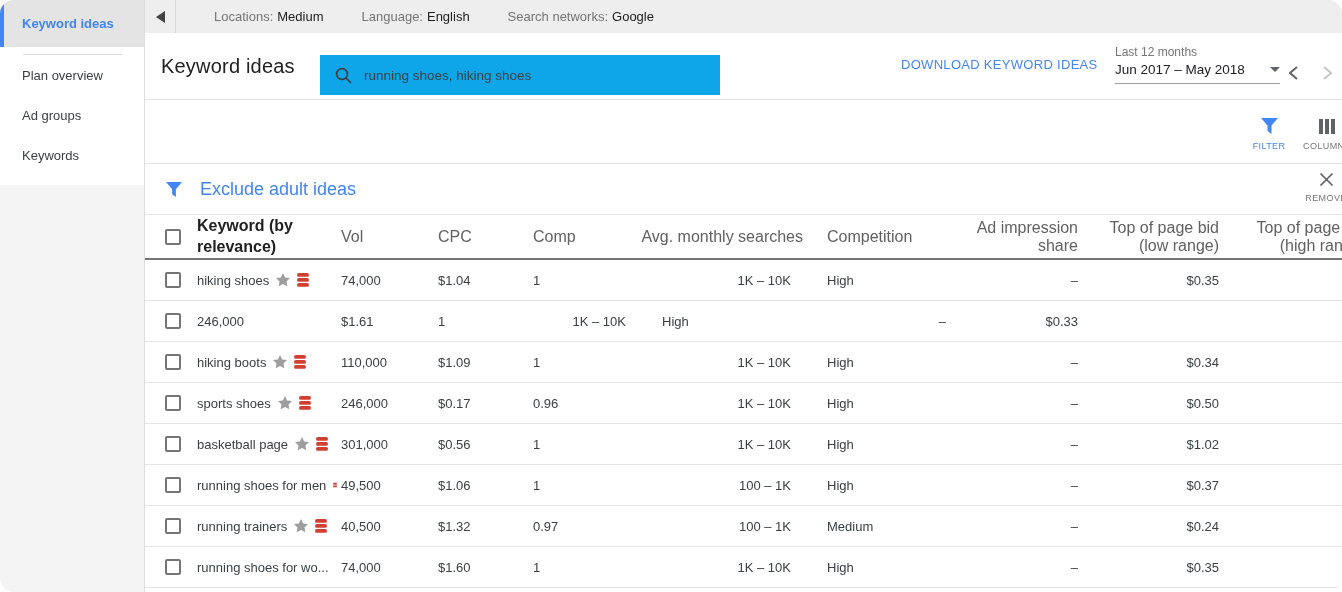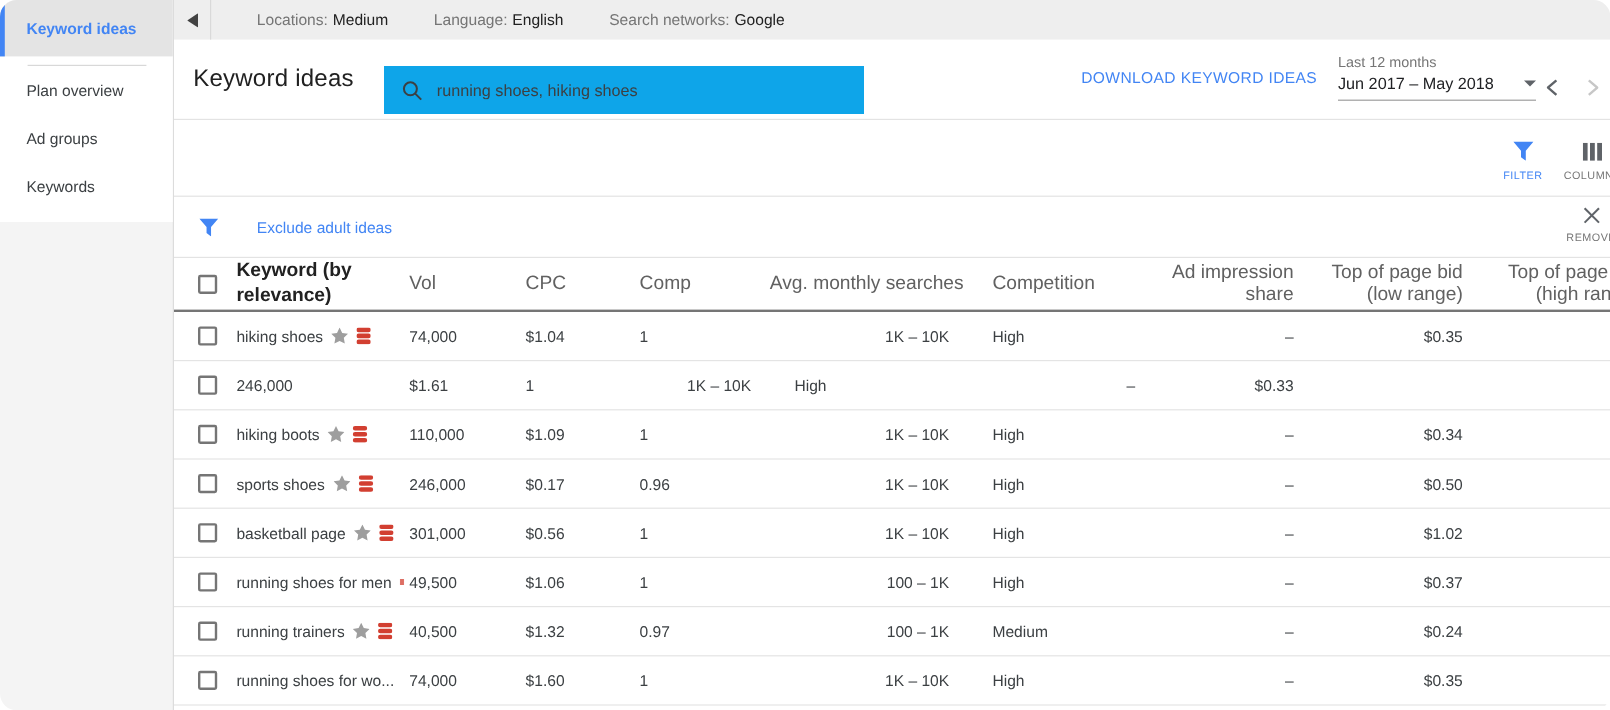--- a/index.html
+++ b/index.html
@@ -47,21 +47,21 @@
   .toolbar { height:64px; border-bottom:1px solid #e3e3e3; display:flex; justify-content:flex-end; align-items:center; }
   .tool-btn { display:flex; flex-direction:column; align-items:center; width:58px; cursor:pointer; margin-top:6px; }
   .tool-btn .tlabel { font-size:9px; letter-spacing:.4px; margin-top:7px; }
   .tool-btn.filter .tlabel { color:var(--accent); }
   .tool-btn.columns { margin-right:-14px; }
   .tool-btn.columns .tlabel { color:#757575; }
 
   
   .filterbar { height:51px; display:flex; align-items:center; border-bottom:1px solid #e3e3e3; position:relative; }
   .filterbar .funnel { margin-left:21px; }
-  .filter-text { color:var(--accent); font-size:13px; margin-left:32px; cursor:pointer; }
+  .filter-text { color:var(--accent); font-size:18px; margin-left:18px; cursor:pointer; }
   .remove-btn { position:absolute; right:-10px; top:8px; width:52px; display:flex; flex-direction:column; align-items:center; cursor:pointer; }
   .remove-btn .tlabel { font-size:9px; color:#757575; letter-spacing:.4px; margin-top:6px; }
 
   
   .grid-row { display:grid; grid-template-columns:52px 144px 97px 95px 107px 165px 155px 132px 141px 147px; }
   .thead { height:45px; border-bottom:2px solid #757575; font-size:16px; color:#616161; }
   .thead > div { display:flex; align-items:center; }
   .thead .h-keyword { font-weight:700; color:#212121; line-height:1.3; }
   .c-right { justify-content:flex-end; text-align:right; }
   .c-comp-pad { padding-left:22px; }

